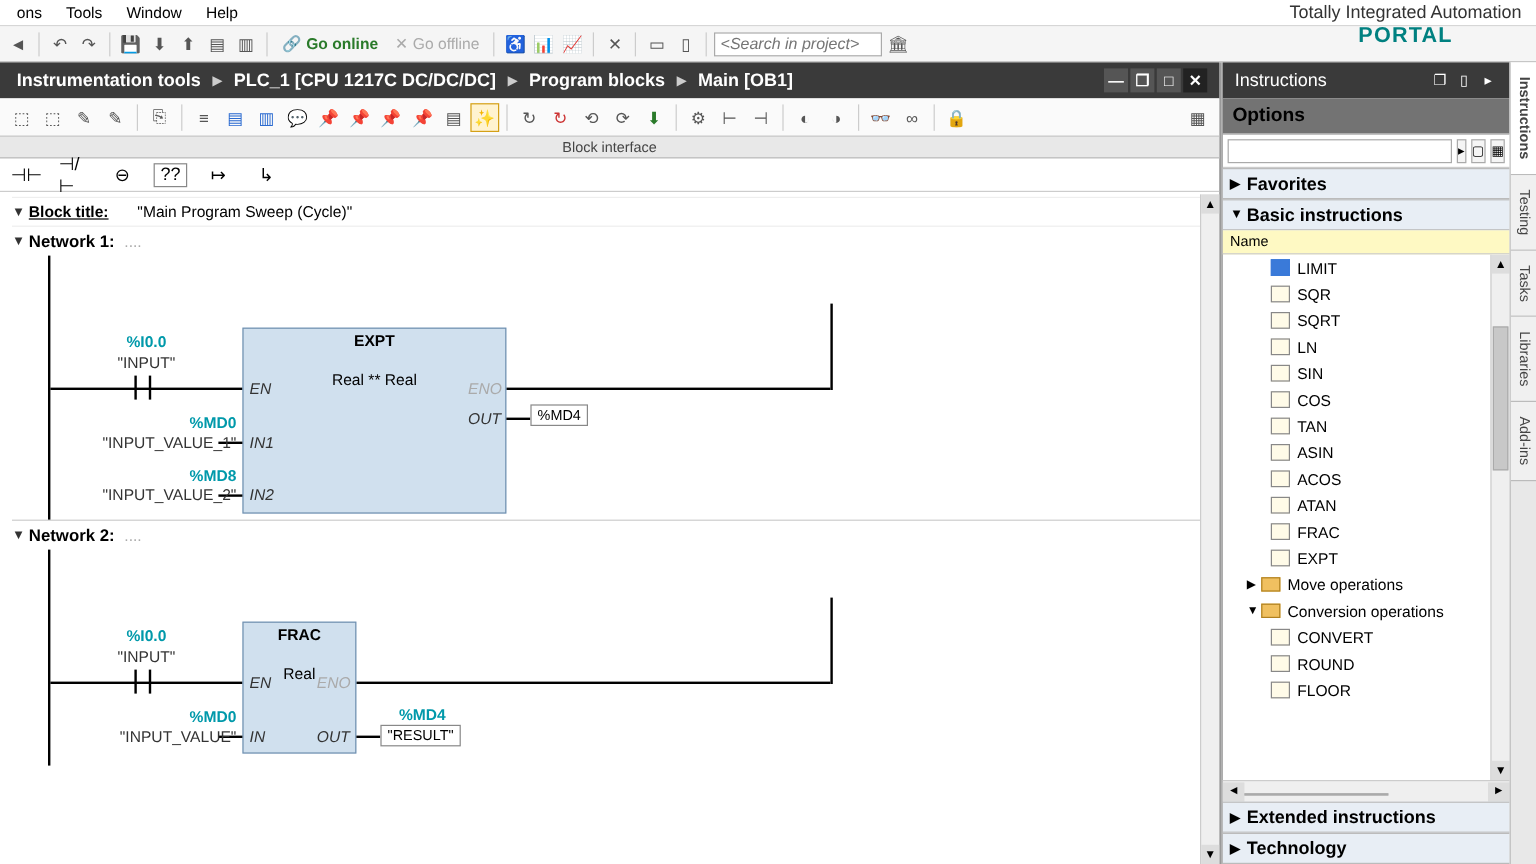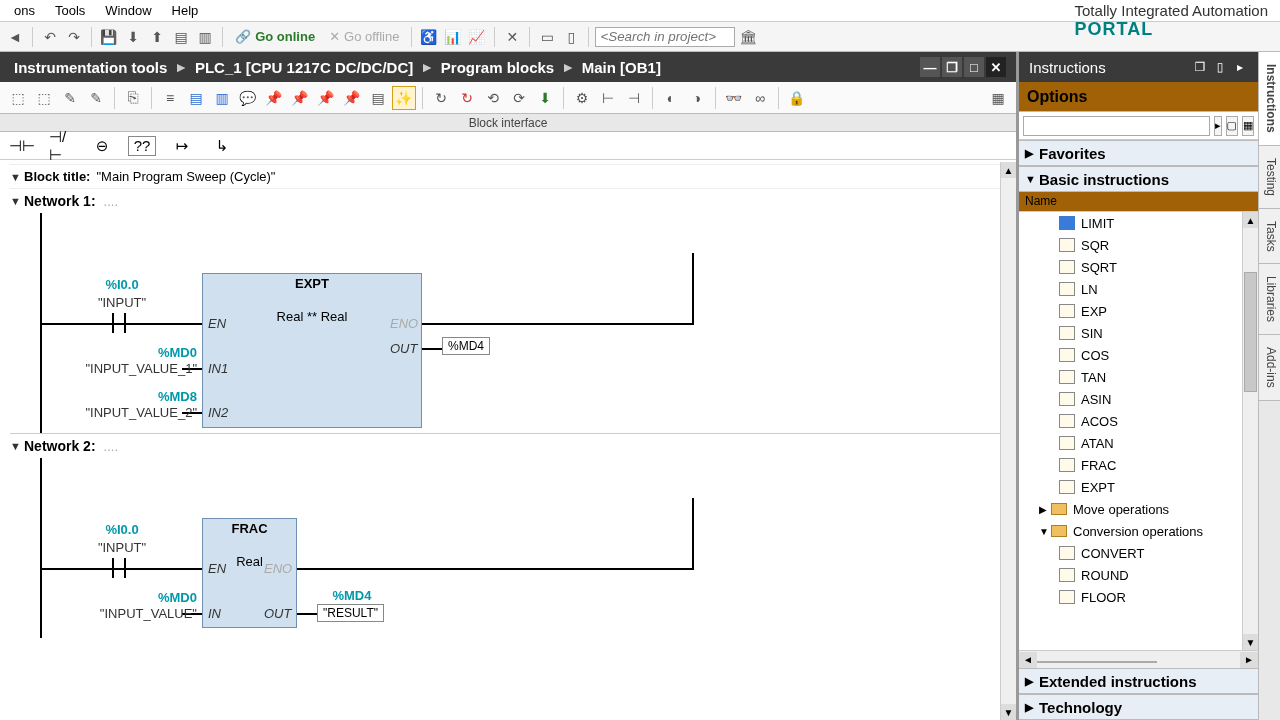--- a/index.html
+++ b/index.html
@@ -1,21 +1,21 @@
 <!DOCTYPE html>
 <html><head>
 <meta charset="utf-8">
 <style>
 * { box-sizing: border-box; margin: 0; padding: 0; font-family: "Segoe UI", Tahoma, sans-serif; }
 body { width: 1280px; height: 720px; overflow: hidden; background: #fff; font-size: 13px; color: #000; }
 
 
 .menubar { height: 22px; display: flex; align-items: center; padding: 0 4px; border-bottom: 1px solid #ccc; }
 .menubar .menu-item { padding: 2px 10px; cursor: default; }
-.brand { position: absolute; right: 12px; top: 2px; text-align: left; }
+.brand { position: absolute; right: 12px; top: 2px; text-align: center; }
 .brand .line1 { font-size: 15px; color: #333; }
 .brand .line2 { font-size: 18px; font-weight: bold; color: #008080; letter-spacing: 1px; }
 
 
 .toolbar { height: 30px; border-bottom: 1px solid #bbb; display: flex; align-items: center; padding: 0 4px; gap: 2px; background: #f5f5f5; }
 .toolbar .tb-btn { width: 22px; height: 22px; display: flex; align-items: center; justify-content: center; font-size: 14px; color: #555; border: 1px solid transparent; cursor: pointer; }
 .toolbar .sep { width: 1px; height: 20px; background: #ccc; margin: 0 4px; }
 .toolbar .go-online { color: #2a7a2a; font-weight: bold; padding: 0 6px; display:flex; align-items:center; gap:4px;}
 .toolbar .go-offline { color: #aaa; padding: 0 6px; display:flex; align-items:center; gap:4px;}
 .toolbar .search { height: 20px; width: 140px; border: 1px solid #aaa; padding: 0 4px; font-style: italic; color: #888; }
@@ -43,21 +43,21 @@
 .lad-toolbar { height: 28px; border-bottom:1px solid #ccc; display:flex; align-items:center; padding:0 8px; gap:12px;}
 .lad-toolbar .lad-btn { width:28px; height:20px; display:flex; align-items:center; justify-content:center; font-size:15px; cursor:pointer; border:1px solid transparent;}
 
 .editor-body { flex:1; overflow:auto; position:relative; padding: 4px 10px;}
 .scrollbar-v { position:absolute; right:0; top:0; bottom:0; width:16px; background:#efefef; border-left:1px solid #ccc;}
 .scrollbar-v .arrow { height:16px; display:flex; align-items:center; justify-content:center; background:#ddd; font-size:10px;}
 .scrollbar-v .arrow.bottom { position:absolute; bottom:0; width:100%;}
 
 .block-row { display:flex; align-items:center; padding:4px 0; border-top:1px solid #eee;}
 .collapse-arrow { width:14px; font-size:11px; color:#333; cursor:pointer;}
-.block-title-label { font-weight:bold; margin-right:6px;}
+.block-title-label { font-weight:bold; margin-right:24px;text-decoration:underline;}
 .block-title-val { font-size:13px;}
 .network-header { font-weight:bold; font-size:14px;}
 .dots{ color:#aaa; margin-left:8px;}
 
 .network-body { padding: 20px 0 30px 30px; position:relative;}
 .rail { position:absolute; left:30px; top:20px; bottom:20px; width:2px; background:#000;}
 
 
 .lad-canvas { position:relative; height:200px; margin-left:2px;}
 .hline { position:absolute; height:2px; background:#000;}
@@ -69,28 +69,28 @@
 .port-label { position:absolute; font-size:13px; color:#333;font-style:italic;}
 .tag-addr { position:absolute; font-size:13px; color:#0099aa; font-weight:bold; text-align:center;}
 .tag-name { position:absolute; font-size:13px; color:#333; text-align:center;}
 .out-box { position:absolute; border:1px solid #888; background:#fff; padding:1px 5px; font-size:12px;}
 
 
 .right-panel { width: 240px; display:flex; flex-direction:column; border-left:1px solid #999; position:relative;}
 .right-header { background:#3a3a3a; color:#fff; height:30px; display:flex; align-items:center; padding:0 10px; font-size:15px; justify-content:space-between;}
 .right-header .hdr-ctrls { display:flex; gap:4px;}
 .right-header .hdr-ctrls span{ width:16px; height:16px; display:flex; align-items:center; justify-content:center; font-size:12px; cursor:pointer;}
-.options-hdr { height:30px; border-bottom:1px solid #bbb; padding:4px 8px; font-size:16px; font-weight:bold; background:#a16207; display:flex; align-items:center;}
+.options-hdr { height:30px; border-bottom:1px solid #bbb; padding:4px 8px; font-size:16px; font-weight:bold; background:#737373; display:flex; align-items:center;}
 .opt-search-row { height:28px; display:flex; align-items:center; padding:2px 4px; gap:4px; border-bottom:1px solid #ccc;}
 .opt-search-row input { flex:1; height:20px; border:1px solid #aaa; padding:0 4px;}
 .opt-search-row .ob { width:20px; height:20px; border:1px solid #aaa; display:flex; align-items:center; justify-content:center; font-size:11px; background:#f5f5f5; cursor:pointer;}
 
 .cat-row { height:26px; display:flex; align-items:center; padding:0 6px; background:#e8eef5; border-top:1px solid #bbb; border-bottom:1px solid #bbb; font-size:15px; font-weight:bold; cursor:pointer;}
 .cat-row .arrow { width:14px; font-size:11px;}
-.name-header { height:20px; border-bottom:1px solid #ccc; padding:2px 6px; font-size:12px; background:#a16207;}
+.name-header { height:20px; border-bottom:1px solid #ccc; padding:2px 6px; font-size:12px; background:#fef9c3;}
 
 .instr-list { flex:1; overflow:hidden; position:relative;}
 .instr-list .scrollbar-v2 { position:absolute; right:0; top:0; bottom:0; width:16px; background:#efefef; border-left:1px solid #ccc;}
 .instr-list .scrollbar-v2 .arrow { height:16px; display:flex; align-items:center; justify-content:center; background:#ddd; font-size:10px;}
 .instr-list .scrollbar-v2 .thumb { position:absolute; left:1px; right:1px; top:60px; height:120px; background:#c8c8c8; border:1px solid #aaa;}
 .instr-item { height:22px; display:flex; align-items:center; padding-left:40px; font-size:13px; cursor:pointer;}
 .instr-item .ic { width:16px; height:14px; border:1px solid #888; margin-right:6px; display:flex; align-items:center; justify-content:center; font-size:8px; background:#fffbe8;}
 .instr-item.limit .ic { background:#3a7ad9; border-color:#3a7ad9;}
 .folder-item { height:22px; display:flex; align-items:center; padding-left:20px; font-size:13px; cursor:pointer;}
 .folder-item .farrow{ width:12px; font-size:10px;}
@@ -352,24 +352,20 @@
       <div class="instr-item">
           <span class="ic"></span>
           <span>SQRT</span>
         </div>
       <div class="instr-item">
           <span class="ic"></span>
           <span>LN</span>
         </div>
       <div class="instr-item">
           <span class="ic"></span>
-          <span>EXP</span>
-        </div>
-      <div class="instr-item">
-          <span class="ic"></span>
           <span>SIN</span>
         </div>
       <div class="instr-item">
           <span class="ic"></span>
           <span>COS</span>
         </div>
       <div class="instr-item">
           <span class="ic"></span>
           <span>TAN</span>
         </div>

